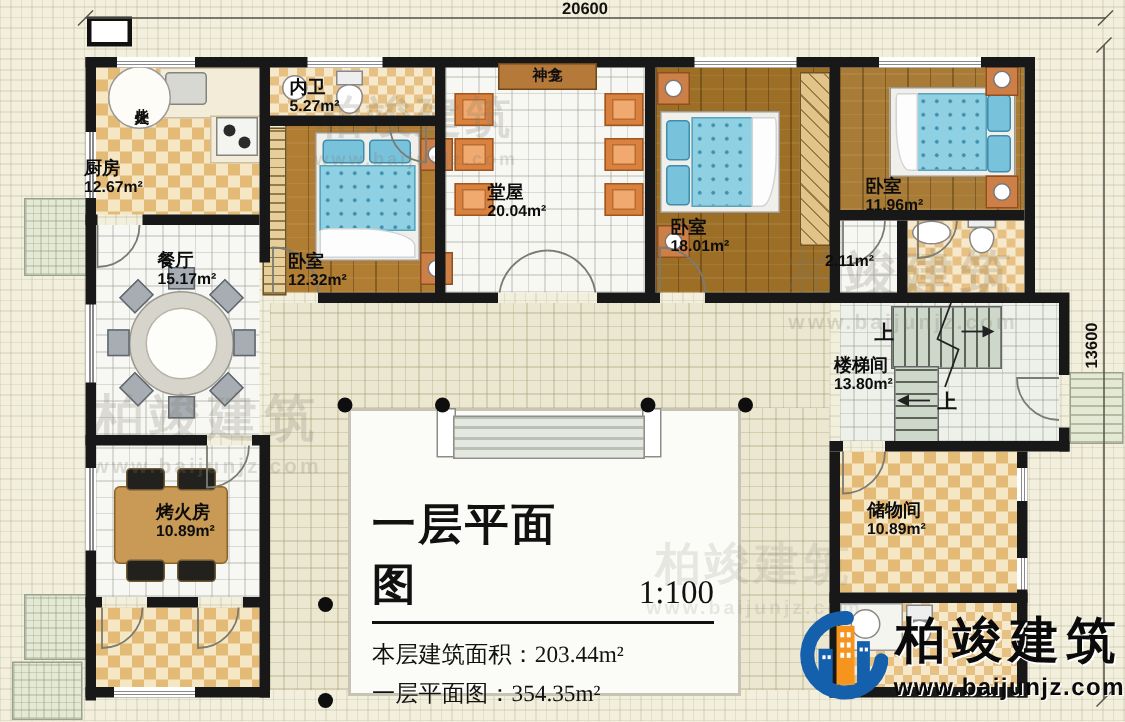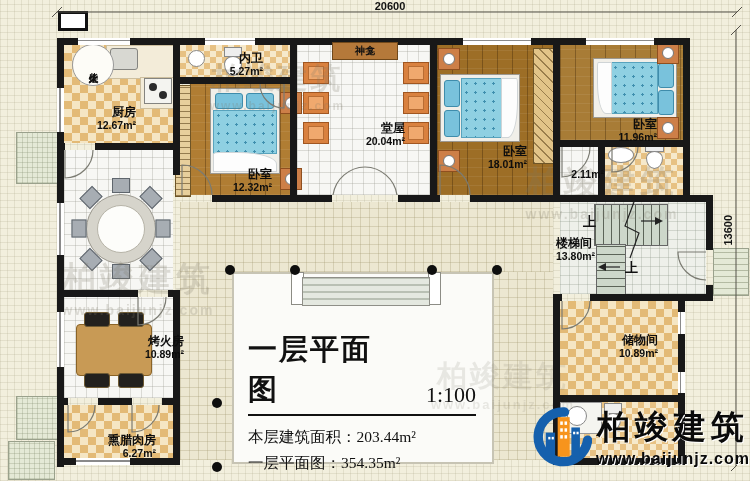--- a/index.html
+++ b/index.html
@@ -18,21 +18,21 @@
   .porchf{background-color:#ece7d1;background-image:repeating-linear-gradient(0deg,rgba(160,150,110,.30) 0 1px,transparent 1px 9px),repeating-linear-gradient(90deg,rgba(160,150,110,.30) 0 1px,transparent 1px 9px);}
   .stairf{background-color:#eef0ea;background-image:repeating-linear-gradient(0deg,rgba(140,150,135,.30) 0 1px,transparent 1px 9px),repeating-linear-gradient(90deg,rgba(140,150,135,.30) 0 1px,transparent 1px 9px);}
   .wood1{background-color:#b07d33;}
   .wood2{background-color:#9d6e26;}
   .wood3{background-color:#a87c36;}
   .wood1,.wood2,.wood3{background-image:repeating-linear-gradient(90deg,rgba(55,32,5,.35) 0 1px,transparent 1px 15px),repeating-linear-gradient(0deg,rgba(255,255,255,.07) 0 1px,transparent 1px 9px);}
   .pad{position:absolute;z-index:2;background-color:#e4e9d6;border:1px solid #9aa18c;
     background-image:repeating-linear-gradient(0deg,rgba(130,140,110,.28) 0 1px,transparent 1px 5px),repeating-linear-gradient(90deg,rgba(130,140,110,.28) 0 1px,transparent 1px 5px);}
   .floor{position:absolute;z-index:3;}
   .furn{position:absolute;z-index:12;}
-  .rlabel{position:absolute;z-index:40;text-align:right;font-weight:bold;font-size:12px;line-height:1.2;color:#0d0d0d;}
+  .rlabel{position:absolute;z-index:40;text-align:left;font-weight:bold;font-size:12px;line-height:1.2;color:#0d0d0d;}
   .rlabel .area{font-size:10.5px;display:block;}
   .col{position:absolute;width:10px;height:10px;border-radius:50%;background:#0e0e0e;z-index:35;}
   .hatch{background-color:#e7cf9c;background-image:repeating-linear-gradient(0deg,rgba(80,55,15,.55) 0 1px,transparent 1px 6px);border:1px solid #6e5527;}
   .hatch45{background-color:#e2c488;background-image:repeating-linear-gradient(45deg,rgba(80,55,15,.5) 0 1px,transparent 1px 7px);border:1px solid #6e5527;}
   .ns{position:absolute;width:20px;height:20px;background:#cd7f48;border:1px solid #8f4f1f;z-index:13;}
   .ns::after{content:"";position:absolute;left:4px;top:4px;width:10px;height:10px;border-radius:50%;background:#fff;border:1px solid #777;}
   .chair-o{position:absolute;width:24px;height:20px;background:#d9813f;border:1px solid #a05621;z-index:13;}
   .chair-o::after{content:"";position:absolute;left:4px;top:3px;right:4px;bottom:3px;background:#f0a96e;border:1px solid #b96d33;}
   .pillow{position:absolute;background:#79c2dc;border:1px solid #3f8cab;border-radius:3px;}
   .blanket{position:absolute;background:#8fd0e2;border:1px solid #58a3bd;background-image:radial-gradient(#3f8fae 1px,transparent 1.4px);background-size:9px 9px;}
@@ -266,23 +266,23 @@
 
   <div class="rlabel" style="left:56px;top:105px;width:80px;"><span>厨房</span><span class="area">12.67m²</span></div>
   <div class="rlabel" style="left:193px;top:51px;width:70px;"><span>内卫</span><span class="area">5.27m²</span></div>
   <div class="rlabel" style="left:325px;top:121px;width:80px;"><span>堂屋</span><span class="area">20.04m²</span></div>
   <div class="rlabel" style="left:192px;top:167px;width:80px;"><span>卧室</span><span class="area">12.32m²</span></div>
   <div class="rlabel" style="left:447px;top:144px;width:80px;"><span>卧室</span><span class="area">18.01m²</span></div>
   <div class="rlabel" style="left:577px;top:117px;width:80px;"><span>卧室</span><span class="area">11.96m²</span></div>
   <div class="rlabel" style="left:550px;top:168px;width:54px;">
       <span class="area">2.11m²</span>
     </div>
+  <div class="rlabel" style="left:105px;top:166px;width:80px;"><span>餐厅</span><span class="area">15.17m²</span></div>
   <div class="rlabel" style="left:556px;top:236px;width:44px;text-align:left;"><span>楼梯间</span><span class="area">13.80m²</span></div>
   <div class="rlabel" style="left:104px;top:334px;width:80px;"><span>烤火房</span><span class="area">10.89m²</span></div>
-  <div class="rlabel" style="left:64px;top:433px;width:92px;"><span>熏腊肉房</span><span class="area">6.27m²</span></div>
   <div class="rlabel" style="left:578px;top:333px;width:80px;"><span>储物间</span><span class="area">10.89m²</span></div>
   <div class="up" style="left:583px;top:213px;"><span>上</span></div>
   <div class="up" style="left:625px;top:259px;"><span>上</span></div>
 
   <div class="wm" style="left:190px;top:58px;width:175px;">
     <div style="font-size:30px;letter-spacing:3px;">柏竣建筑</div>
     <div class="wm-url" style="font-size:12px;">www.baijunjz.com</div>
   </div>
   <div class="wm" style="left:28px;top:256px;width:220px;">
     <div style="font-size:34px;letter-spacing:4px;">柏竣建筑</div>

